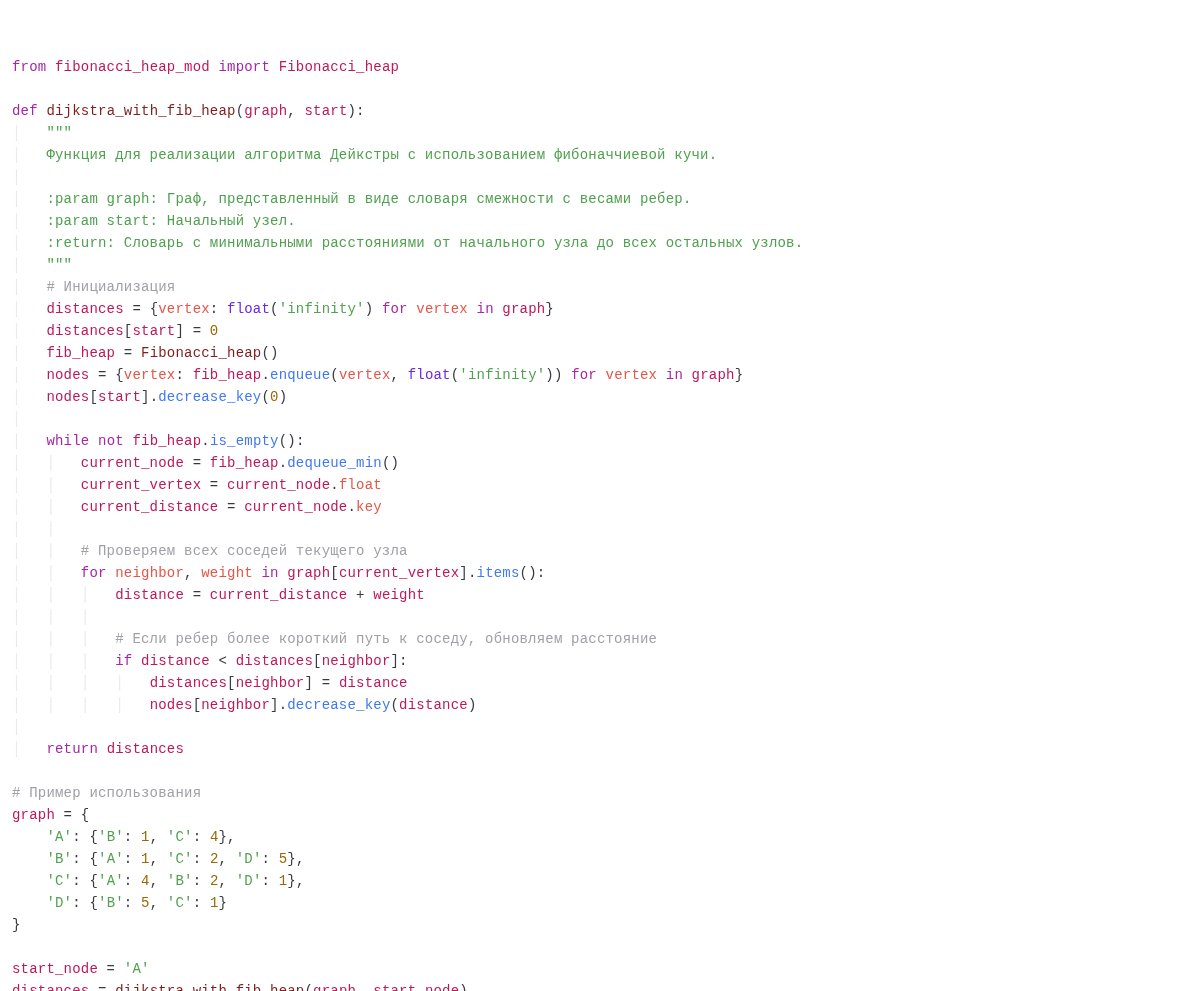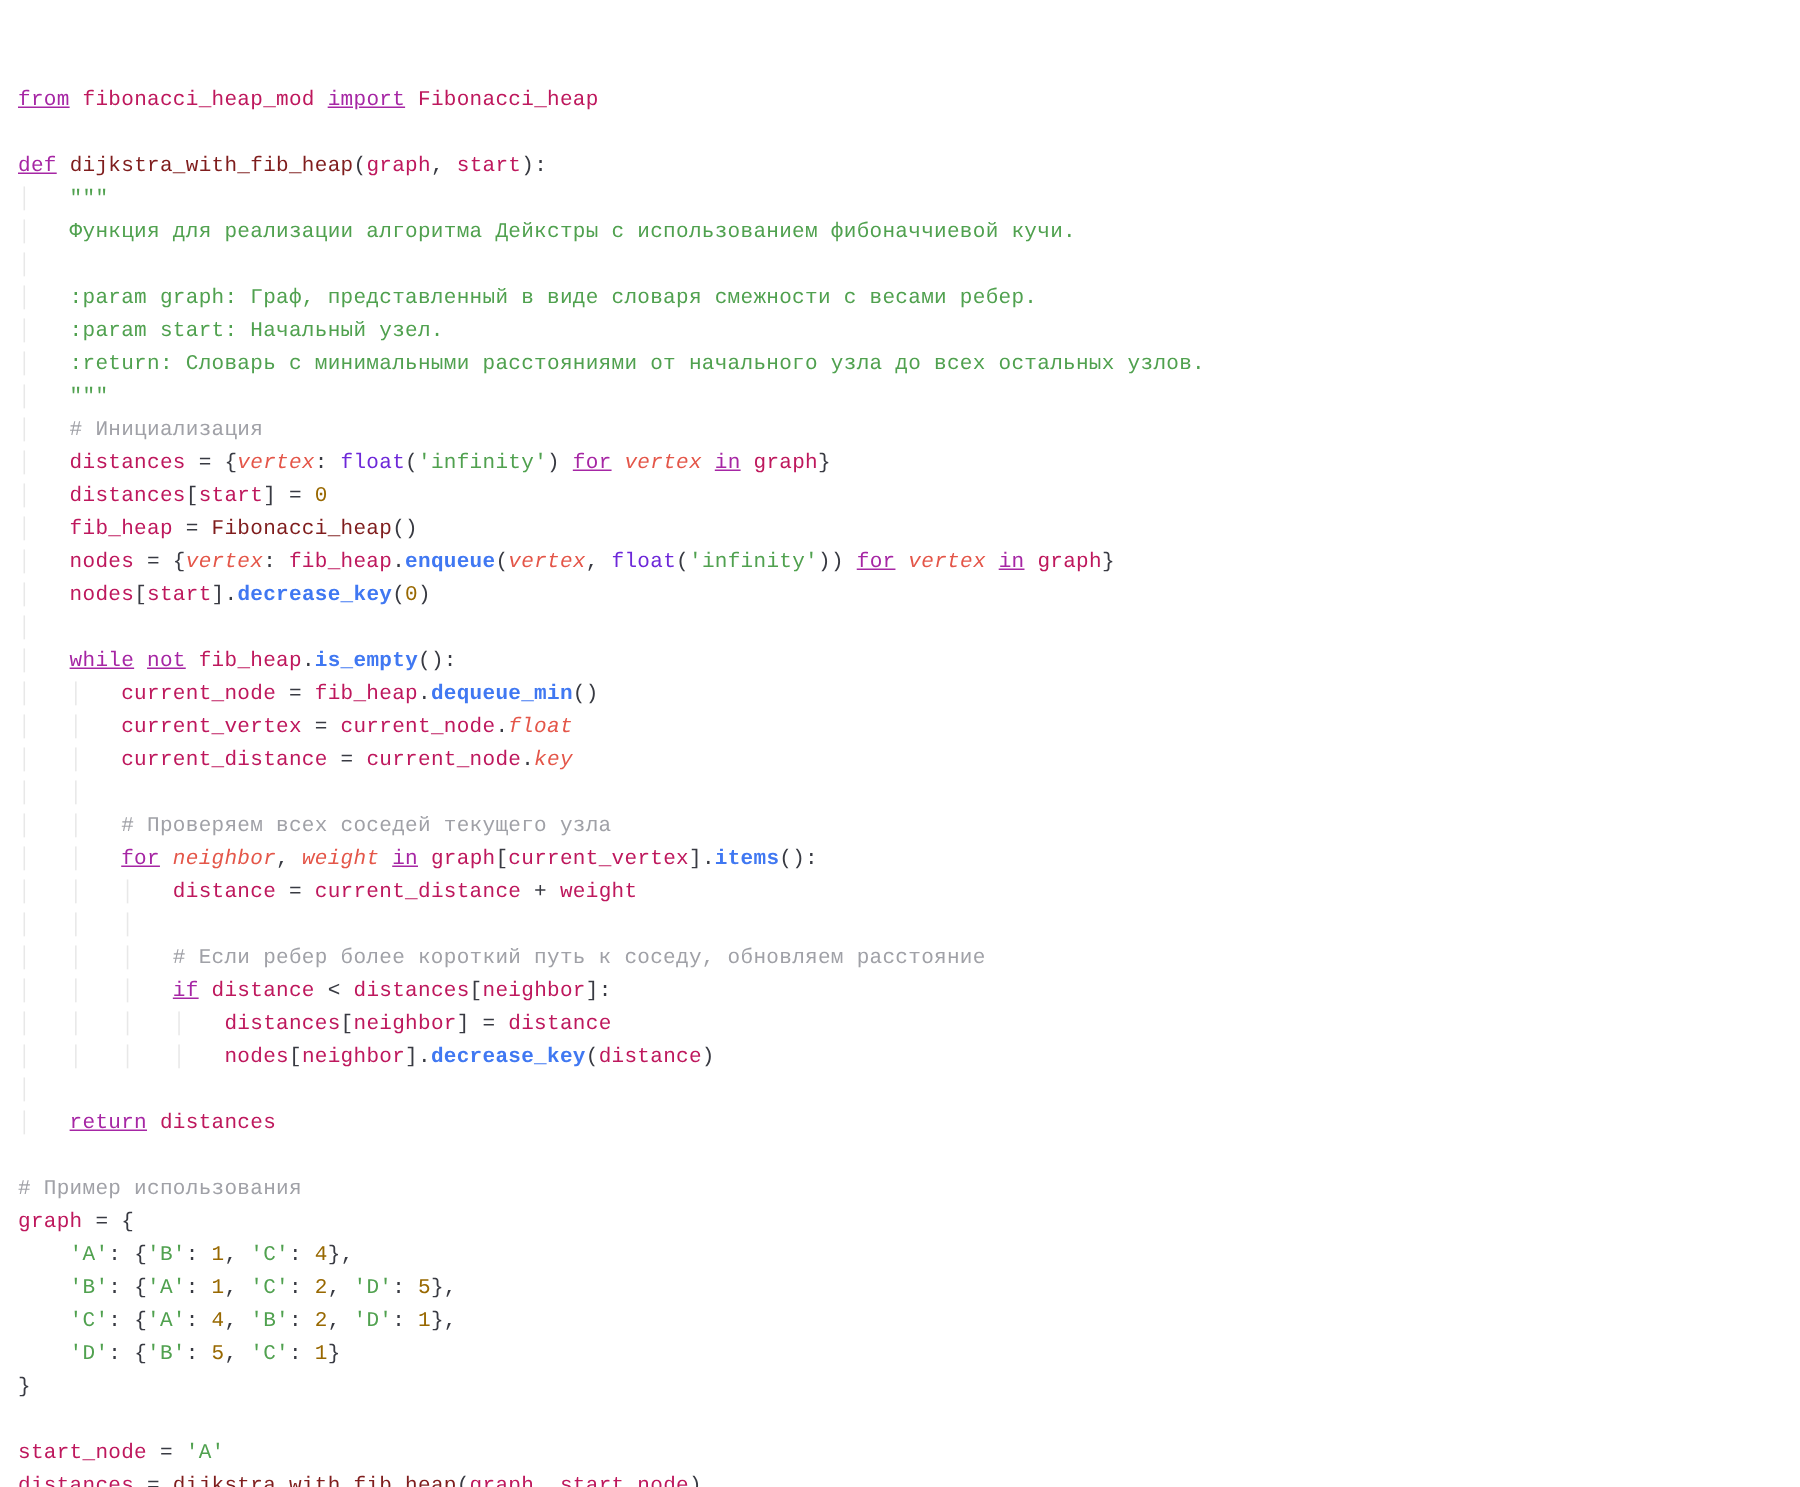--- a/index.html
+++ b/index.html
@@ -6,28 +6,28 @@
     margin: 0;
     padding: 12px;
     background: #ffffff;
     font-family: "SF Mono", "Monaco", "Consolas", "Courier New", monospace;
     font-size: 14px;
     line-height: 22px;
     color: #333;
     white-space: pre;
     letter-spacing: 0.2px;
   }
-  .kw { color: #a626a4; text-decoration: underline; }      
+  .kw { color: #a626a4; }      
   .fn { color: #7f1d1d; }      
-  .nm { color: #e45649; font-style: italic; }      
+  .nm { color: #e45649; }      
   .str { color: #50a14f; }     
   .num { color: #986801; }     
   .cm { color: #a0a1a7; margin-top: 15px; }      
   .op { color: #383a42; }      
-  .attr { color: #4078f2; font-weight: bold; }    
+  .attr { color: #4078f2; }    
   .self { color: #be185d; }    
   .builtin { color: #6d28d9; }
   .guide { color: #e8e8e8; }   
 </style>
 </head>
 <body>
 
 <div><span class="kw">from</span><span class="op"> </span><span class="self">fibonacci_heap_mod</span><span class="op"> </span><span class="kw">import</span><span class="op"> </span><span class="self">Fibonacci_heap</span>
 
 <span class="kw">def</span><span class="op"> </span><span class="fn">dijkstra_with_fib_heap</span><span class="op">(</span><span class="self">graph</span><span class="op">, </span><span class="self">start</span><span class="op">):</span>

